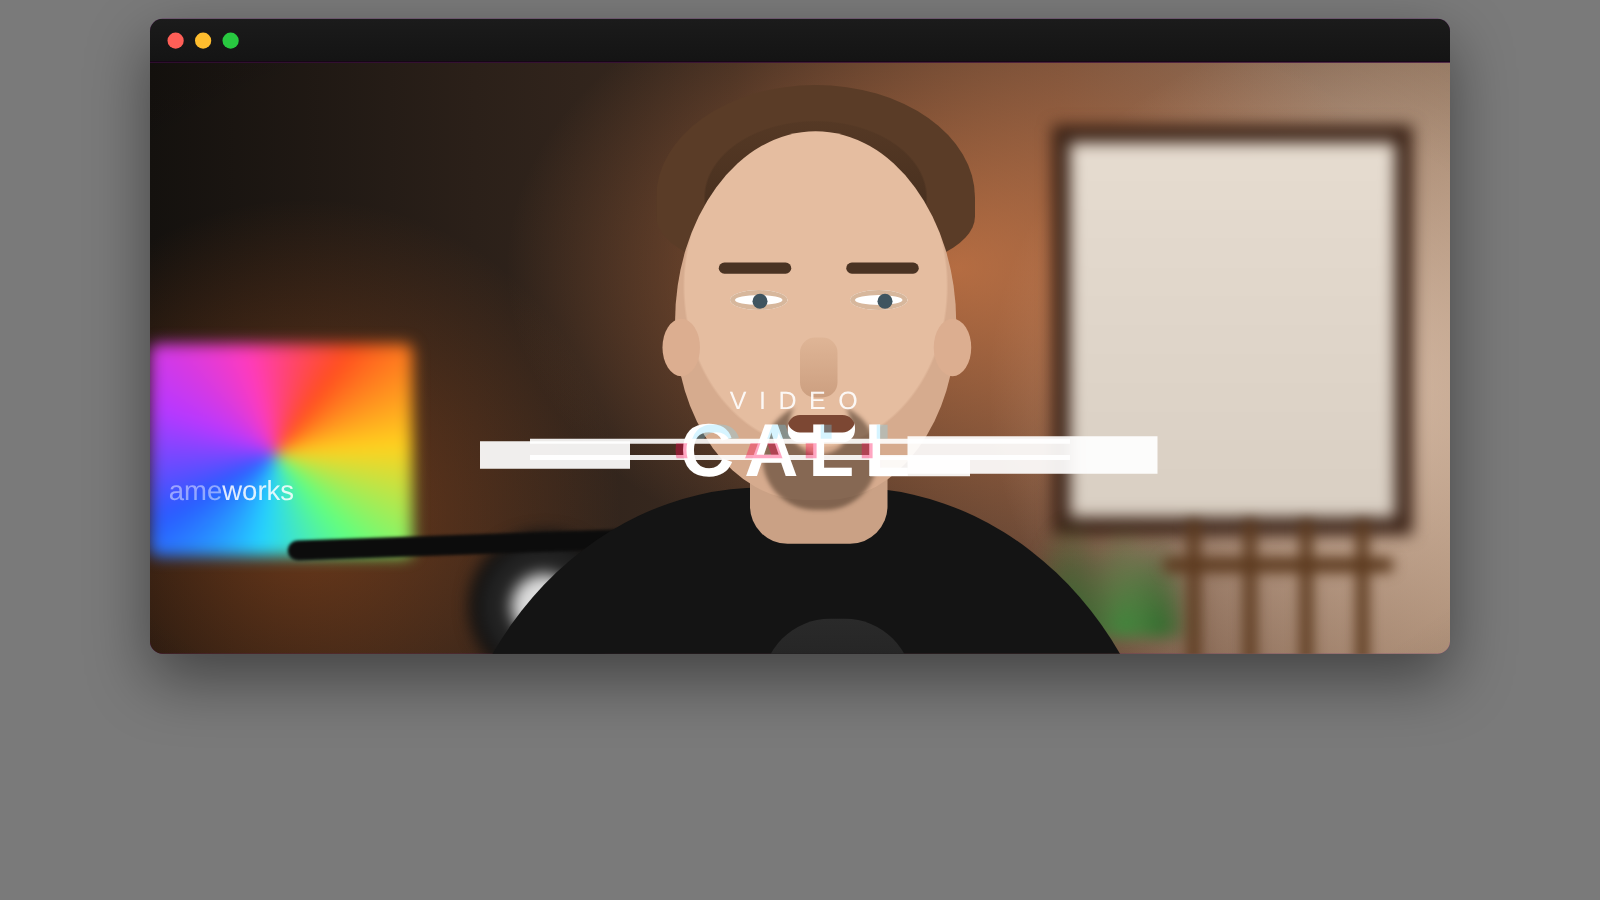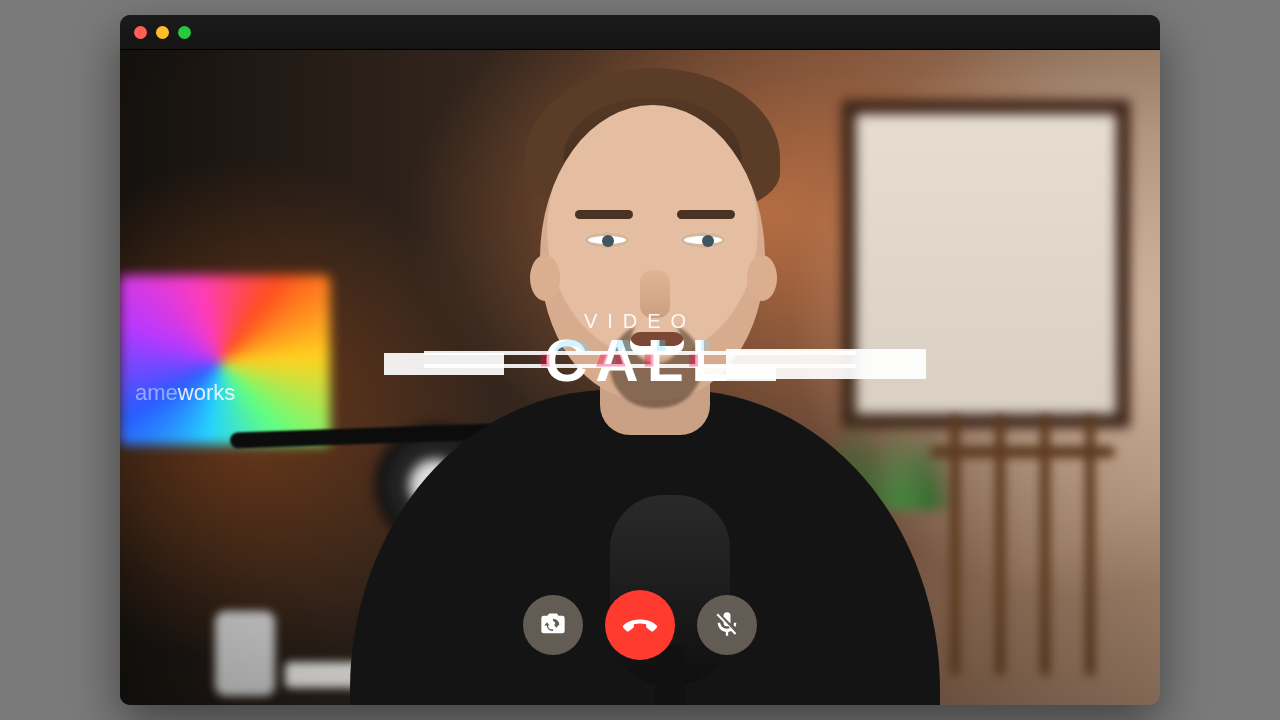--- a/index.html
+++ b/index.html
@@ -1,16 +1,16 @@
 <!DOCTYPE html>
 <html><head>
 <meta charset="utf-8">
 <style>
   html,body{margin:0;padding:0;width:1280px;height:720px;background:#7a7a7a;font-family:-apple-system,Helvetica,Arial,sans-serif;overflow:hidden}
-  .frame{position:absolute;left:120px;top:15px;width:1040px;height:690px;border-radius:10px;overflow:hidden;box-shadow:0 20px 50px rgba(0,0,0,.45);background:#701a75}
+  .frame{position:absolute;left:120px;top:15px;width:1040px;height:508px;border-radius:10px;overflow:hidden;box-shadow:0 20px 50px rgba(0,0,0,.45);background:#701a75}
   .titlebar{height:34px;background:linear-gradient(#1b1b1b,#141414);display:flex;align-items:center;padding:0 14px;gap:9px;border-bottom:1px solid #000}
   .dot{width:13px;height:13px;border-radius:50%}
   .dot.r{background:#ff5f57}.dot.y{background:#ffbd2e}.dot.g{background:#28c940}
 
   .stage{position:relative;height:656px;overflow:hidden}
 
   
   .bg{position:absolute;inset:0}
   .bg .base{position:absolute;inset:0;background:
      radial-gradient(600px 420px at 62% 25%, rgba(255,145,80,.55), transparent 60%),

